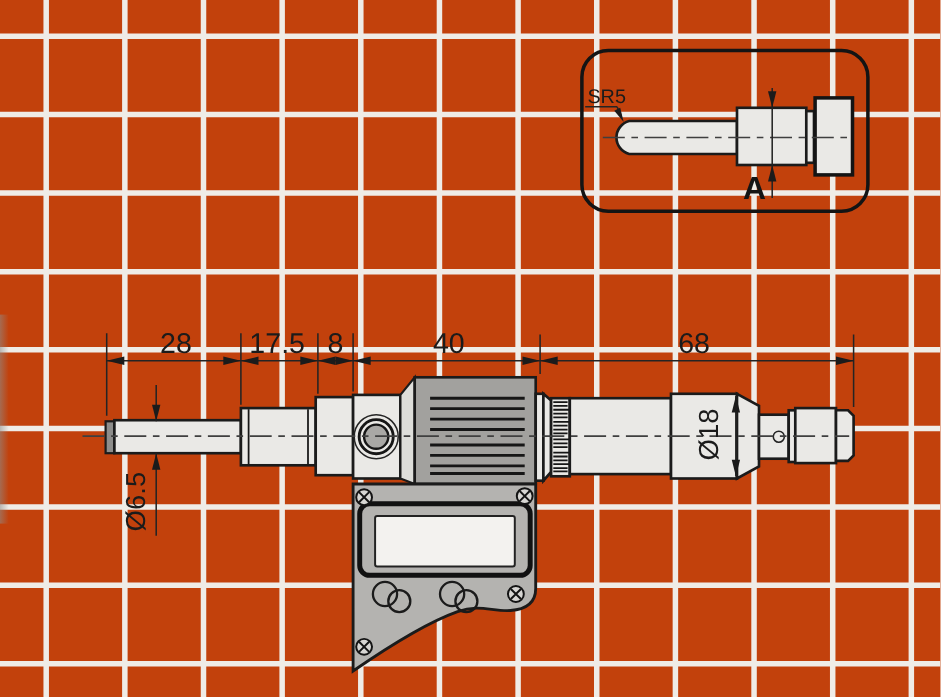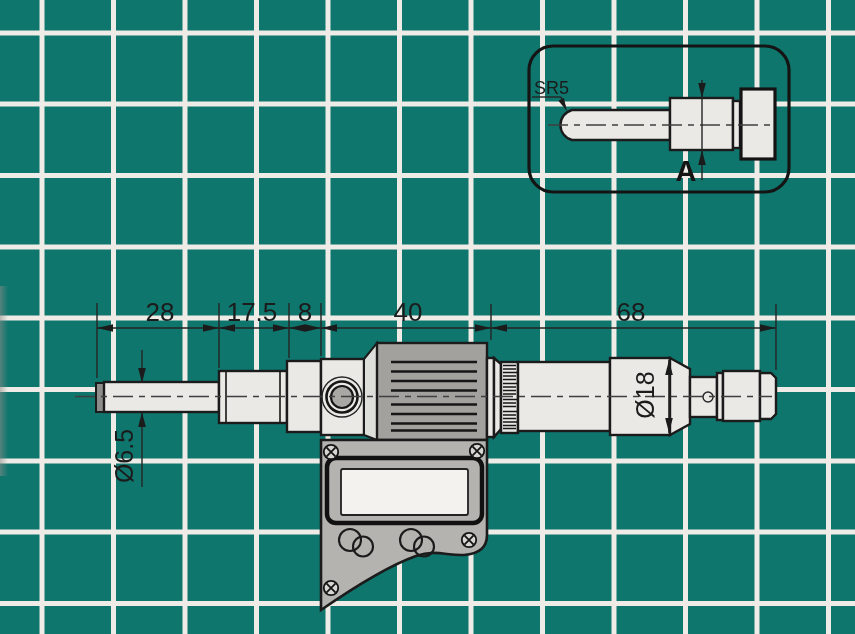--- a/index.html
+++ b/index.html
@@ -1,16 +1,16 @@
 <!DOCTYPE html>
 <html><head>
 <meta charset="utf-8">
 <style>
   html,body{margin:0;padding:0;background:#faf9f6;}
-  .stage{position:relative;width:855px;height:634px;overflow:hidden;background:#0f766e;}
+  .stage{position:relative;width:855px;height:634px;overflow:hidden;background:#c2410c;}
   svg{display:block;}
   .gridline{stroke:#efece7;stroke-width:5;fill:none;}
   .part{fill:#eae9e6;stroke:#1b1b1b;stroke-width:2.4;}
   .partthick{fill:#eae9e6;stroke:#141414;stroke-width:3.2;}
   .darkpart{fill:#a2a19e;stroke:#1b1b1b;stroke-width:2.4;}
   .plate{fill:#b4b3b0;stroke:#1b1b1b;stroke-width:2.6;}
   .bevel{fill:#dededa;stroke:#1b1b1b;stroke-width:2;}
   .tip{fill:#8d8d8b;stroke:#1b1b1b;stroke-width:2;}
   .vent{stroke:#161616;stroke-width:2.6;fill:none;}
   .tick{stroke:#161616;stroke-width:1.6;fill:none;}

